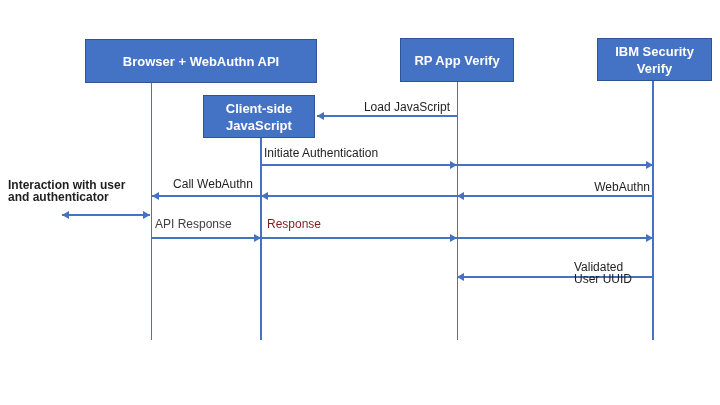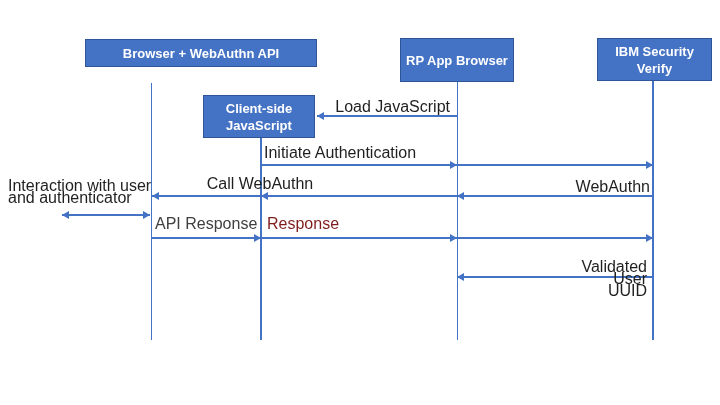--- a/index.html
+++ b/index.html
@@ -38,63 +38,63 @@
   }
   .arrow-head {
     position: absolute;
     width: 0;
     height: 0;
     border-top: 4.5px solid transparent;
     border-bottom: 4.5px solid transparent;
   }
   .msg-label {
     position: absolute;
-    font-size: 16px;
+    font-size: 12px;
     line-height: 12px;
     white-space: pre-line;
     color: #1f1f1f;
   }
-  .msg-label.two-line { line-height: 11.5px; }
+  .msg-label.two-line { line-height: 11.5px; font-weight: bold; }
 </style>
 </head>
 <body>
 
 <div class="stage" style="background: rgb(255, 255, 255);">
-    <div class="actor-box" style="left: 85px; top: 39px; width: 232px; height: 28px; background: rgb(68, 114, 196); border: 1.5px solid rgb(47, 85, 151); color: rgb(255, 255, 255);"><div class="">Browser + WebAuthn API</div></div>
+    <div class="actor-box" style="left: 85px; top: 39px; width: 232px; height: 44px; background: rgb(68, 114, 196); border: 1.5px solid rgb(47, 85, 151); color: rgb(255, 255, 255);"><div class="">Browser + WebAuthn API</div></div>
     <div class="lifeline" style="left: 150.75px; top: 83px; height: 257px; background: rgb(68, 114, 196);"></div>
     <div class="actor-box" style="left: 203px; top: 95px; width: 112px; height: 43px; background: rgb(68, 114, 196); border: 1.5px solid rgb(47, 85, 151); color: rgb(255, 255, 255); justify-content: center;"><div class="">Client-side
 JavaScript</div></div>
     <div class="lifeline" style="left: 260.25px; top: 138px; height: 202px; background: rgb(68, 114, 196);"></div>
-    <div class="actor-box" style="left: 400px; top: 38px; width: 114px; height: 44px; background: rgb(68, 114, 196); border: 1.5px solid rgb(47, 85, 151); color: rgb(255, 255, 255);"><div class="">RP App Browser</div></div>
+    <div class="actor-box" style="left: 400px; top: 38px; width: 114px; height: 44px; background: rgb(68, 114, 196); border: 1.5px solid rgb(47, 85, 151); color: rgb(255, 255, 255);"><div class="">RP App Verify</div></div>
     <div class="lifeline" style="left: 456.75px; top: 82px; height: 258px; background: rgb(68, 114, 196);"></div>
     <div class="actor-box" style="left: 597px; top: 38px; width: 115px; height: 43px; background: rgb(68, 114, 196); border: 1.5px solid rgb(47, 85, 151); color: rgb(255, 255, 255);"><div class="">IBM Security
 Verify</div></div>
     <div class="lifeline" style="left: 652.25px; top: 81px; height: 259px; background: rgb(68, 114, 196);"></div>
     <div class="msg-line" style="left: 317px; top: 115.25px; width: 140px; background: rgb(68, 114, 196);"></div>
     <div class="arrow-head" style="top: 111.5px; left: 317px; border-right: 7px solid rgb(68, 114, 196);"></div>
     <div class="msg-label" style="top: 101px; color: rgb(31, 31, 31); left: 450px; transform: translateX(-100%);">Load JavaScript</div>
     <div class="msg-line" style="left: 261px; top: 164.25px; width: 392px; background: rgb(68, 114, 196);"></div>
     <div class="arrow-head" style="top: 160.5px; left: 450px; border-left: 7px solid rgb(68, 114, 196);"></div>
     <div class="arrow-head" style="top: 160.5px; left: 646px; border-left: 7px solid rgb(68, 114, 196);"></div>
     <div class="msg-label" style="top: 147px; color: rgb(31, 31, 31); left: 264px; text-align: right;">Initiate Authentication</div>
     <div class="msg-line" style="left: 261px; top: 195.25px; width: 392px; background: rgb(68, 114, 196);"></div>
     <div class="arrow-head" style="top: 191.5px; left: 457px; border-right: 7px solid rgb(68, 114, 196);"></div>
     <div class="arrow-head" style="top: 191.5px; left: 261px; border-right: 7px solid rgb(68, 114, 196);"></div>
     <div class="msg-label" style="top: 181px; color: rgb(31, 31, 31); left: 650px; transform: translateX(-100%);">WebAuthn</div>
     <div class="msg-line" style="left: 152px; top: 195.25px; width: 109px; background: rgb(68, 114, 196);"></div>
     <div class="arrow-head" style="top: 191.5px; left: 152px; border-right: 7px solid rgb(68, 114, 196);"></div>
-    <div class="msg-label" style="top: 178px; color: rgb(31, 31, 31); left: 213px; transform: translateX(-50%); margin-left: 47px;">Call WebAuthn</div>
+    <div class="msg-label" style="top: 178px; color: rgb(31, 31, 31); left: 213px; transform: translateX(-50%);">Call WebAuthn</div>
     <div class="msg-line" style="left: 62px; top: 214.25px; width: 88px; background: rgb(68, 114, 196);"></div>
     <div class="arrow-head" style="top: 210.5px; left: 62px; border-right: 7px solid rgb(68, 114, 196);"></div>
     <div class="arrow-head" style="top: 210.5px; left: 143px; border-left: 7px solid rgb(68, 114, 196);"></div>
     <div class="msg-label two-line" style="top: 180px; color: rgb(31, 31, 31); left: 8px;">Interaction with user
 and authenticator</div>
     <div class="msg-line" style="left: 152px; top: 237.25px; width: 109px; background: rgb(68, 114, 196);"></div>
     <div class="arrow-head" style="top: 233.5px; left: 254px; border-left: 7px solid rgb(68, 114, 196);"></div>
     <div class="msg-label" style="top: 218px; color: #404040; left: 155px;">API Response</div>
     <div class="msg-line" style="left: 261px; top: 237.25px; width: 392px; background: rgb(68, 114, 196);"></div>
     <div class="arrow-head" style="top: 233.5px; left: 450px; border-left: 7px solid rgb(68, 114, 196);"></div>
     <div class="arrow-head" style="top: 233.5px; left: 646px; border-left: 7px solid rgb(68, 114, 196);"></div>
     <div class="msg-label" style="top: 218px; color: #7f1d1d; left: 267px;">Response</div>
     <div class="msg-line" style="left: 457px; top: 276.25px; width: 196px; background: rgb(68, 114, 196);"></div>
     <div class="arrow-head" style="top: 272.5px; left: 457px; border-right: 7px solid rgb(68, 114, 196);"></div>
-    <div class="msg-label" style="top: 261px; color: rgb(31, 31, 31); left: 647px; transform: translateX(-100%); text-align: right;">Validated User UUID</div>
+    <div class="msg-label" style="top: 261px; color: rgb(31, 31, 31); left: 647px; transform: translateX(-100%);">Validated User UUID</div>
   </div>
 
 </body></html>

